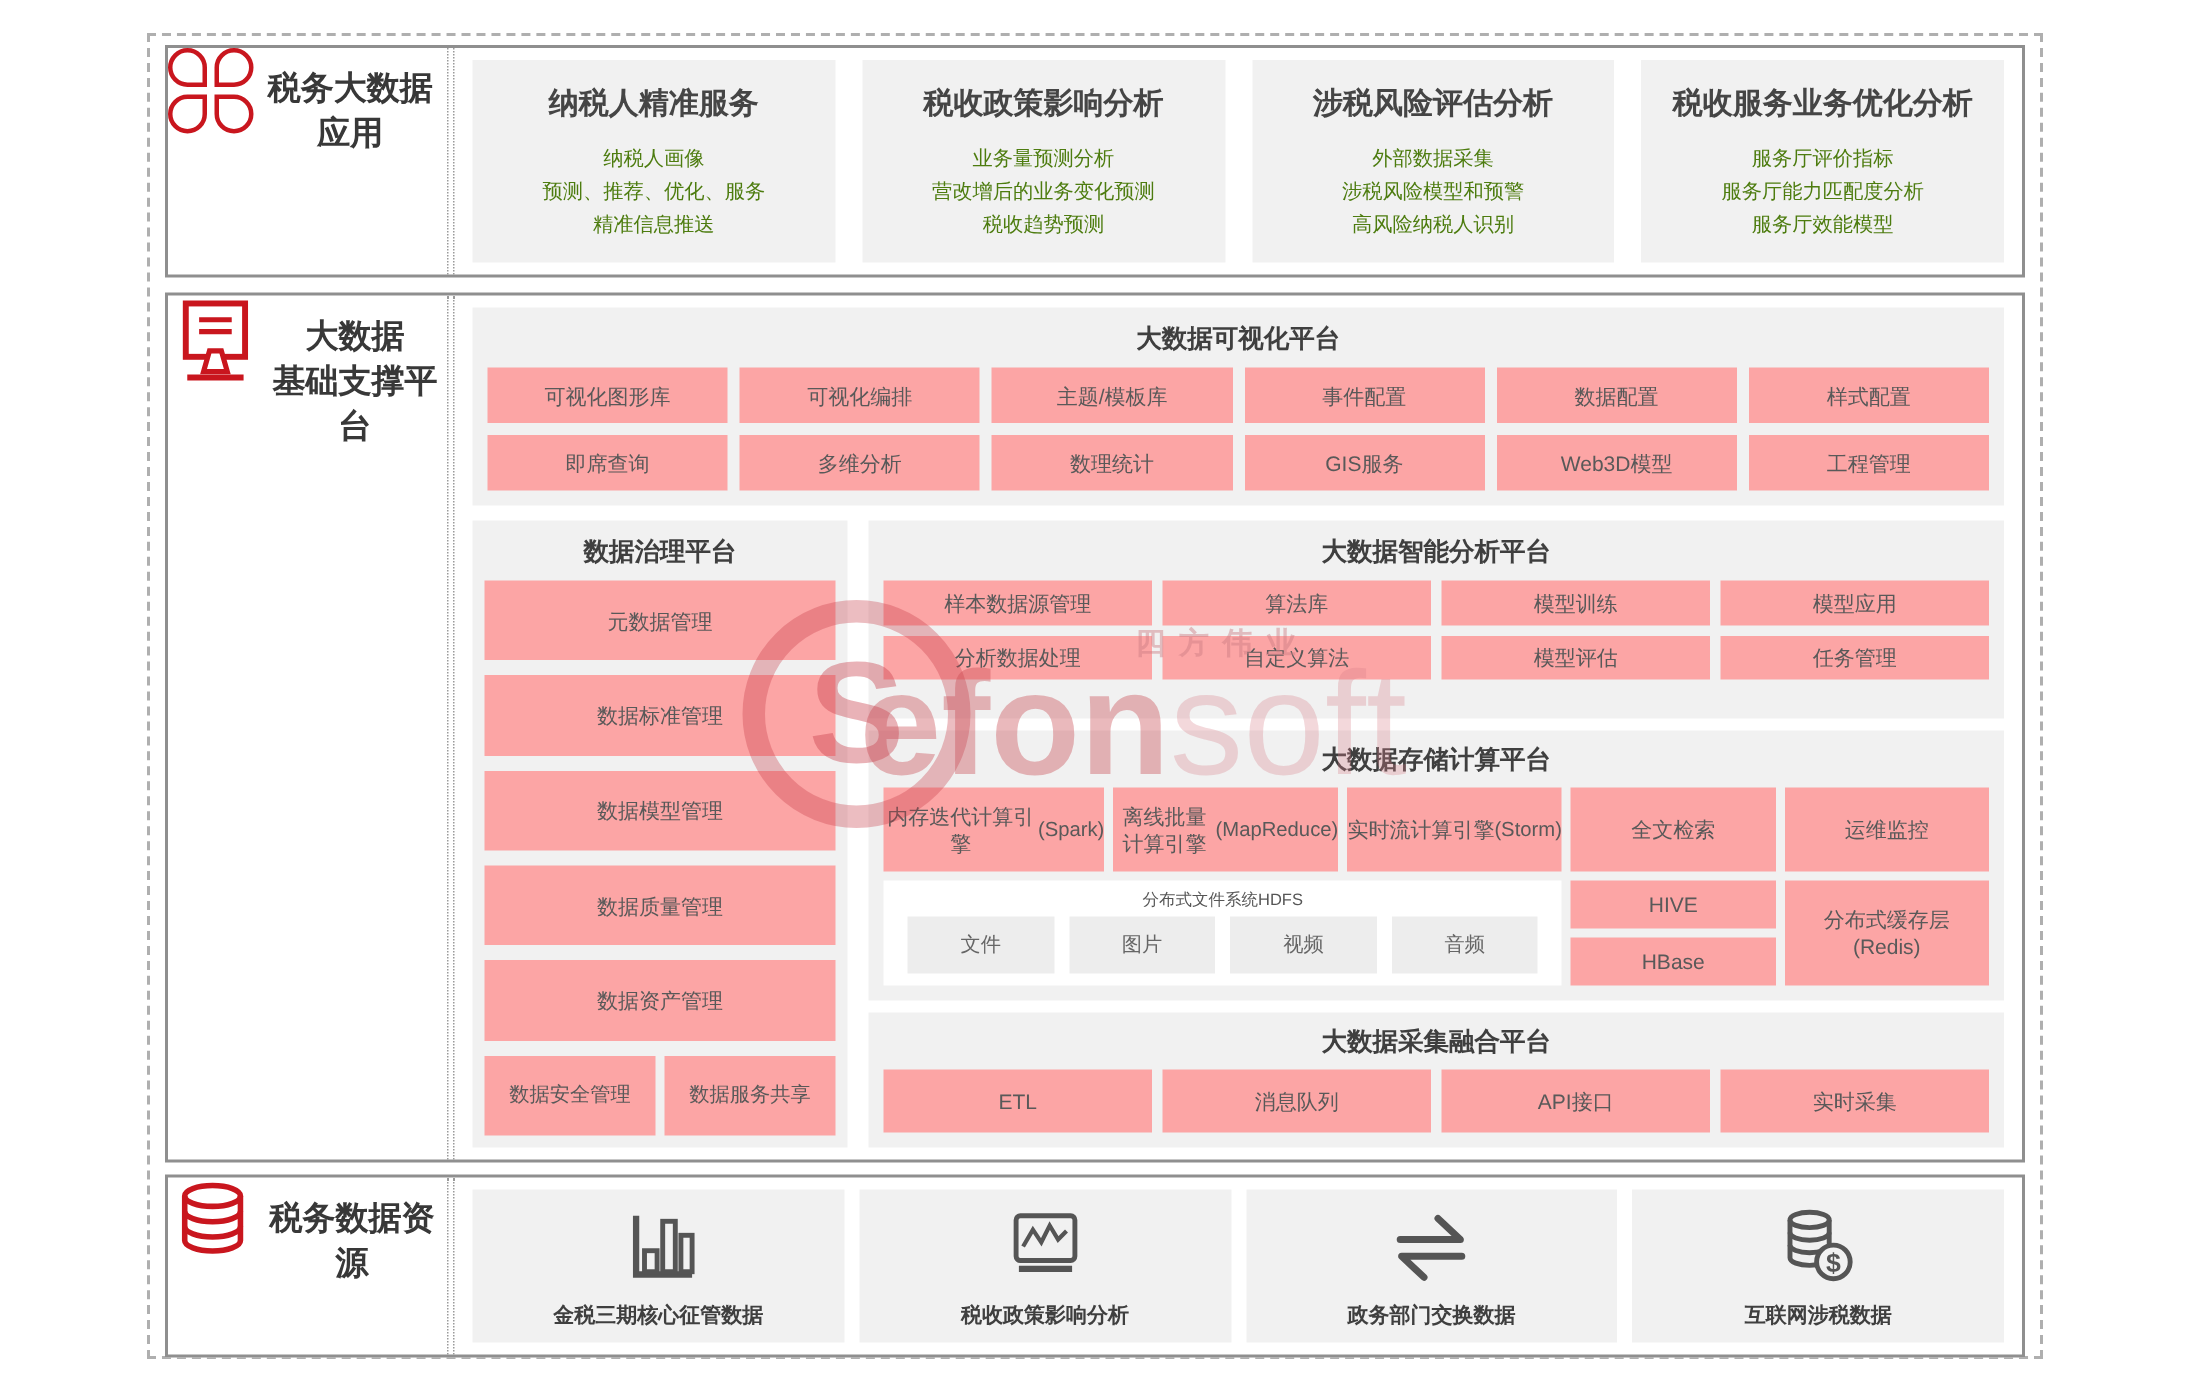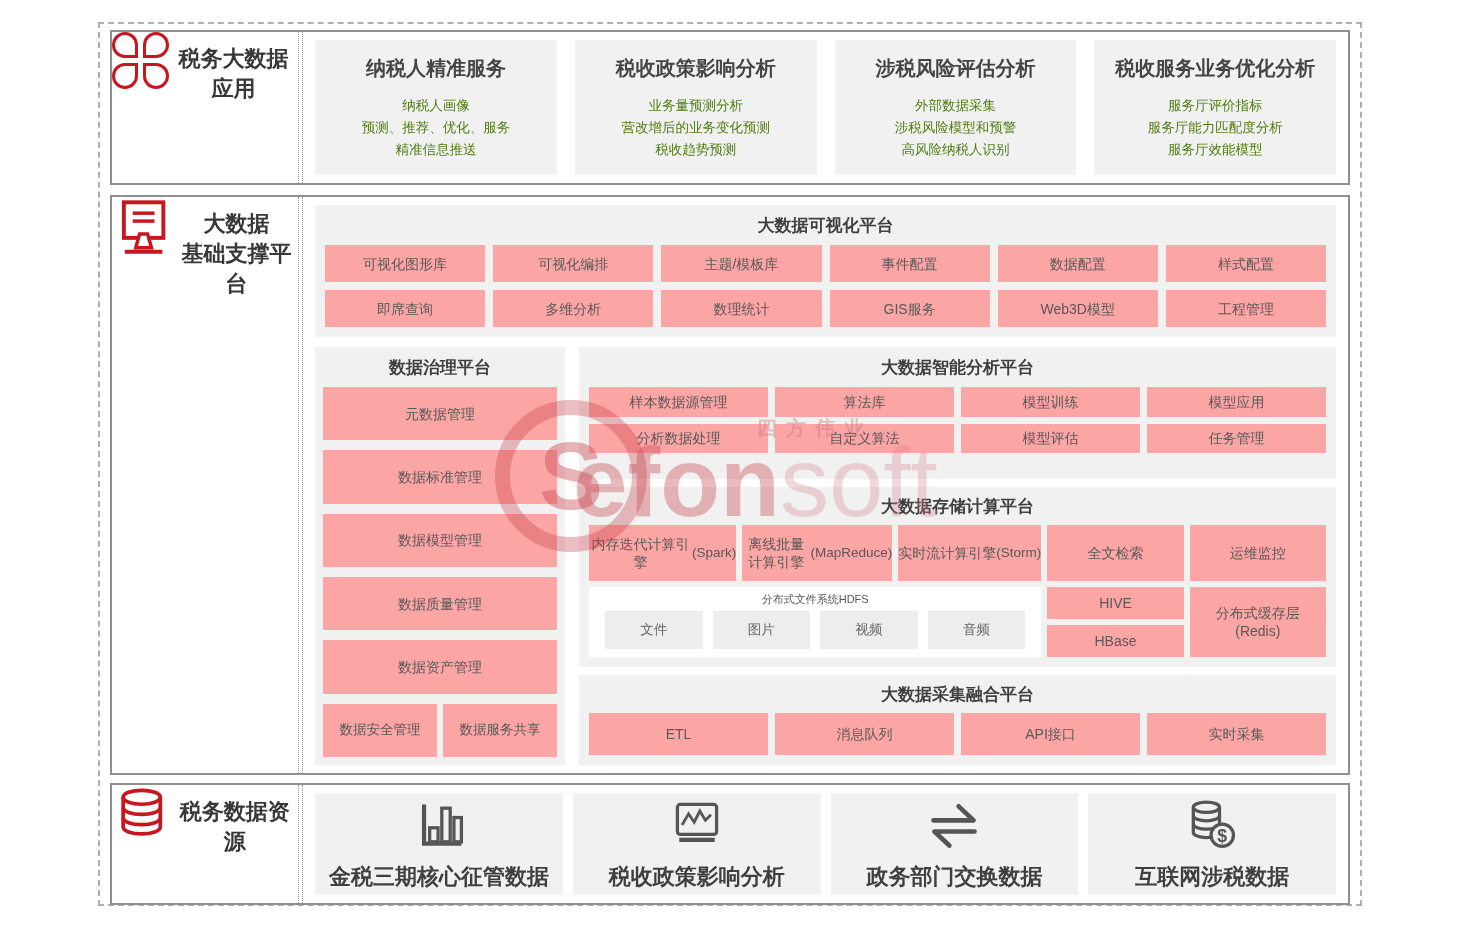--- a/index.html
+++ b/index.html
@@ -96,21 +96,21 @@
   .hdfs-sub{background:#ededed;display:flex;align-items:center;justify-content:center;font-size:13.5px;color:#666;}
   .hive-stack{display:flex;flex-direction:column;gap:6px;}
   .hive-stack .cell{flex:1;}
   .redis-cell{flex-direction:column;}
   .collect-panel{height:90px;display:flex;flex-direction:column;}
   .collect-panel .panel-title{padding:8px 0 7px;}
   .collect-grid{flex:1;display:grid;grid-template-columns:repeat(4,1fr);gap:7px;padding:0 10px 10px;}
   
   .res-content{flex:1;display:grid;grid-template-columns:repeat(4,1fr);gap:10px;padding:8px 12px;}
   .res-card{background:var(--panel);display:flex;flex-direction:column;align-items:center;justify-content:center;gap:9px;}
-  .res-card .res-label{font-size:22px;font-weight:700;color:var(--title-text);}
+  .res-card .res-label{font-size:14px;font-weight:700;color:var(--title-text);}
   
   .watermark{position:absolute;left:495px;top:395px;width:580px;height:170px;pointer-events:none;z-index:40;}
   .wm-circle{
     position:absolute;left:0;top:5px;width:152px;height:152px;border-radius:50%;
     border:15px solid rgba(199,62,74,0.34);
     display:flex;align-items:center;justify-content:center;
   }
   .wm-s{font-size:96px;font-weight:700;color:rgba(199,62,74,0.40);line-height:1;}
   .wm-brand{position:absolute;left:78px;top:38px;font-size:98px;font-weight:700;line-height:1;}
   .wm-brand .bold-part{color:rgba(200,70,80,0.38);}

